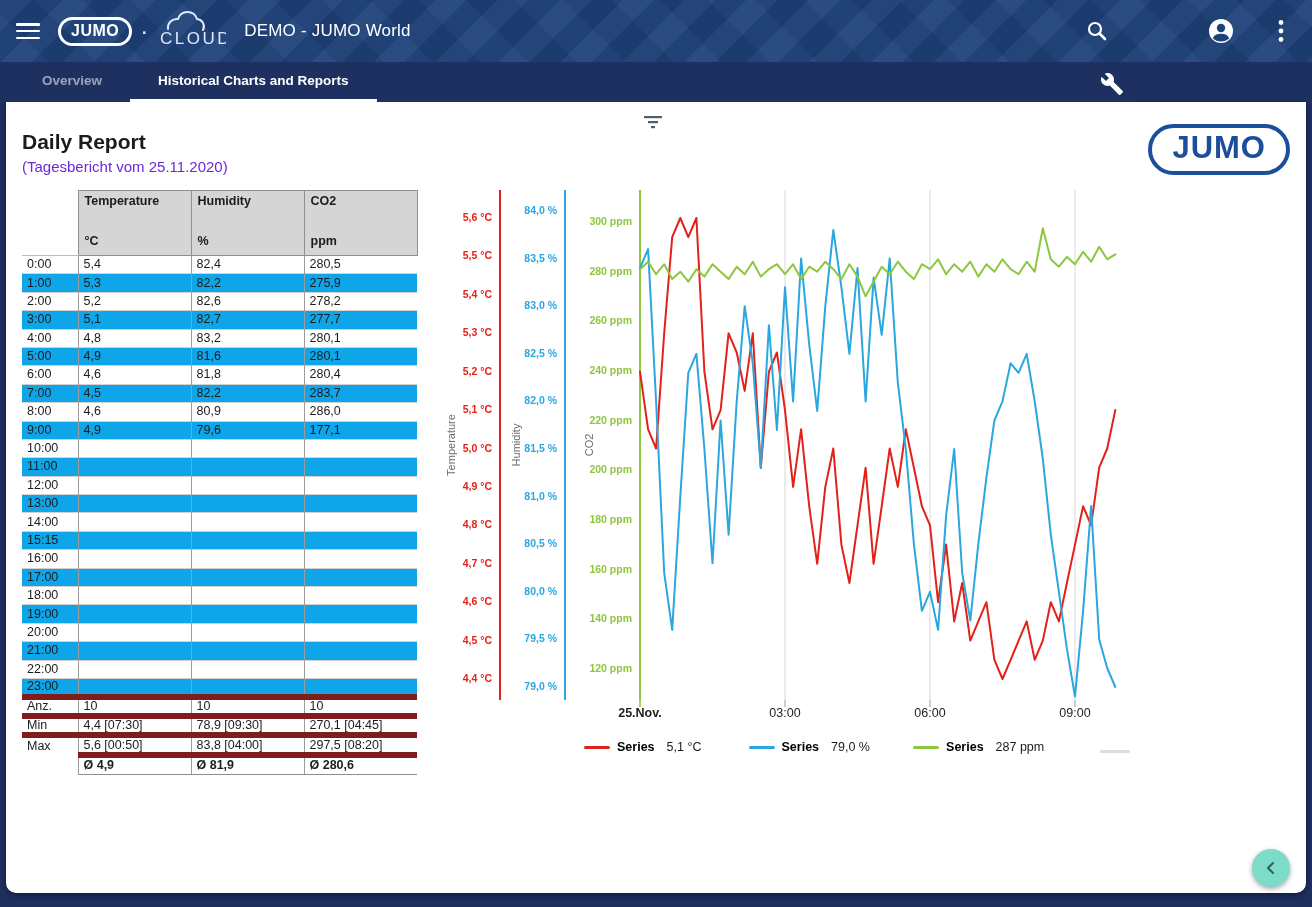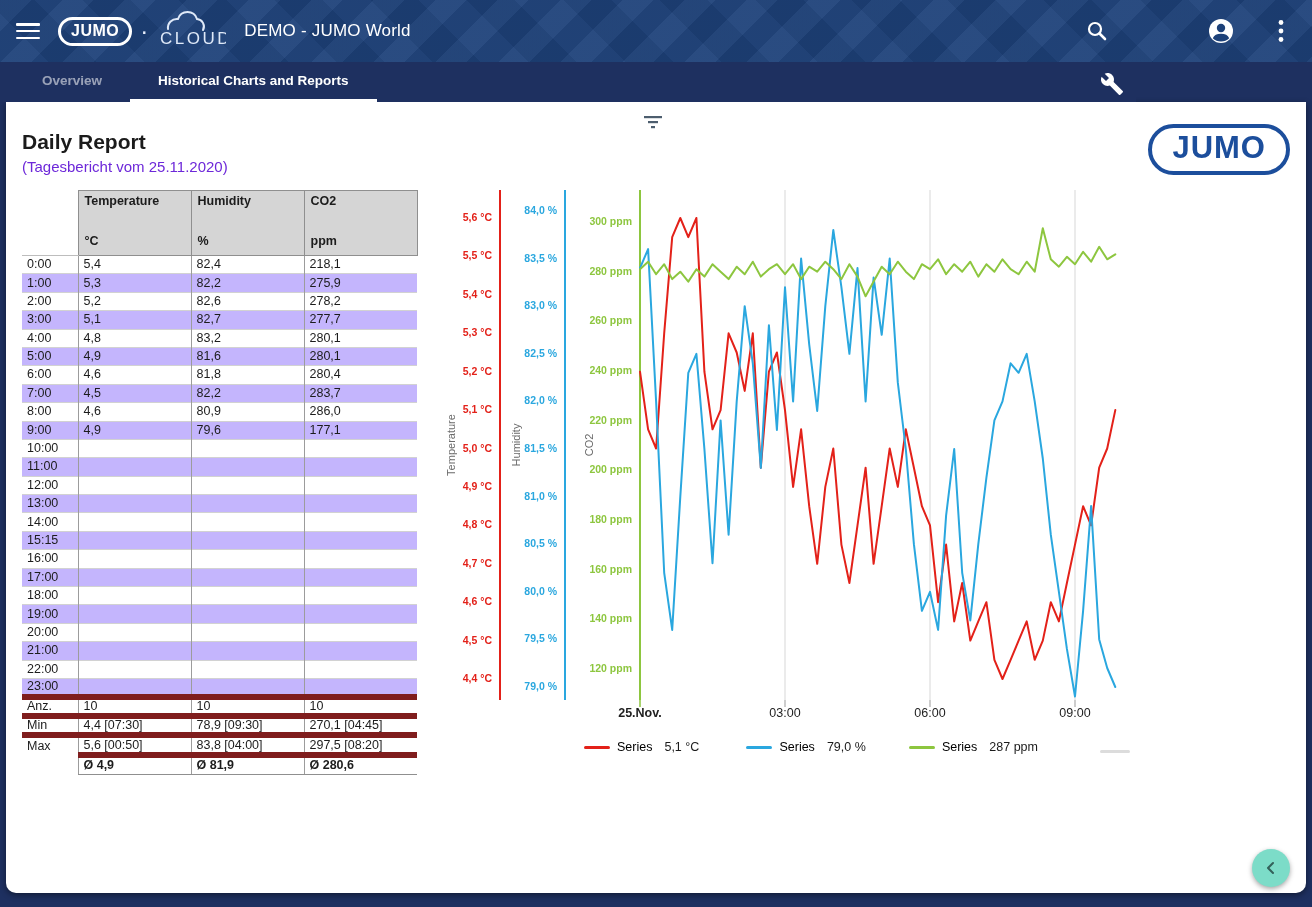--- a/index.html
+++ b/index.html
@@ -47,34 +47,34 @@
     table-layout:fixed; font-size:12.5px; color:#1c1c1c;}
   .report-table col.c-time{ width:56px;}
   .report-table col.c-val{ width:113px;}
   .report-table th{ background:#d5d5d5; font-weight:bold; text-align:left; vertical-align:top;
     height:65px; padding:3px 6px; border:1px solid #8f8f8f; }
   .report-table th.corner{ background:#fff; border:none; border-bottom:1px solid #bdbdbd;}
   .report-table th .unit{ display:block; font-weight:bold; margin-top:26px;}
   .report-table tbody td{ height:18.4px; padding:0 5px; border-top:1px solid #d2d2d2;
     border-left:1px solid #9c9c9c; line-height:1.05;}
   .report-table tbody td:first-child{ border-left:none;}
-  .report-table tbody tr.stripe td{ background:#c4b5fd;}
+  .report-table tbody tr.stripe td{ background:#0ea5e9;}
   .report-table tfoot td{ height:19.3px; padding:0 5px; border-top:6px solid #7f1d1d;
     border-left:1px solid #9c9c9c; line-height:1.05;}
   .report-table tfoot td:first-child{ border-left:none;}
   .report-table tfoot tr.avg td{ font-weight:bold; border-bottom:1px solid #8f8f8f;}
   .report-table tfoot tr.avg td:first-child{ border-top:none; border-bottom:none; background:#fff;}
 
   
   .chart-wrap{ position:absolute; left:424px; top:83px; width:705px; height:545px;}
   .chart-wrap svg{ display:block;}
   .legend{ position:absolute; left:578px; top:638px; display:flex; align-items:center; font-size:12.5px;}
   .legend-item{ display:flex; align-items:center; cursor:pointer;}
   .legend .swatch{ width:26px; height:3px; border-radius:2px; margin-right:7px;}
-  .legend .lg-label{ font-weight:normal; margin-right:12px;}
+  .legend .lg-label{ font-weight:bold; margin-right:12px;}
   .legend .lg-value{ color:#1b1b1b; margin-right:26px; min-width:56px;}
   .chart-scrollbar{ position:absolute; left:1094px; top:648px; width:30px; height:3px;
     background:#dcdcdc; border-radius:2px; cursor:pointer;}
 
   .fab{ position:absolute; right:16px; bottom:6px; width:38px; height:38px; border-radius:50%;
     background:#7cdcc8; border:none; box-shadow:0 2px 5px rgba(0,0,0,.35);
     display:flex; align-items:center; justify-content:center; cursor:pointer;}
 </style>
 </head>
 <body>
@@ -169,21 +169,21 @@
           <span>CO2</span>
           <span class="unit">ppm</span>
         </th>
       </tr>
     </thead>
     <tbody>
         <tr>
           <td>0:00</td>
           <td>5,4</td>
           <td>82,4</td>
-          <td>218,1</td>
+          <td>280,5</td>
         </tr>
         <tr class="stripe">
           <td>1:00</td>
           <td>5,3</td>
           <td>82,2</td>
           <td>275,9</td>
         </tr>
         <tr>
           <td>2:00</td>
           <td>5,2</td>

